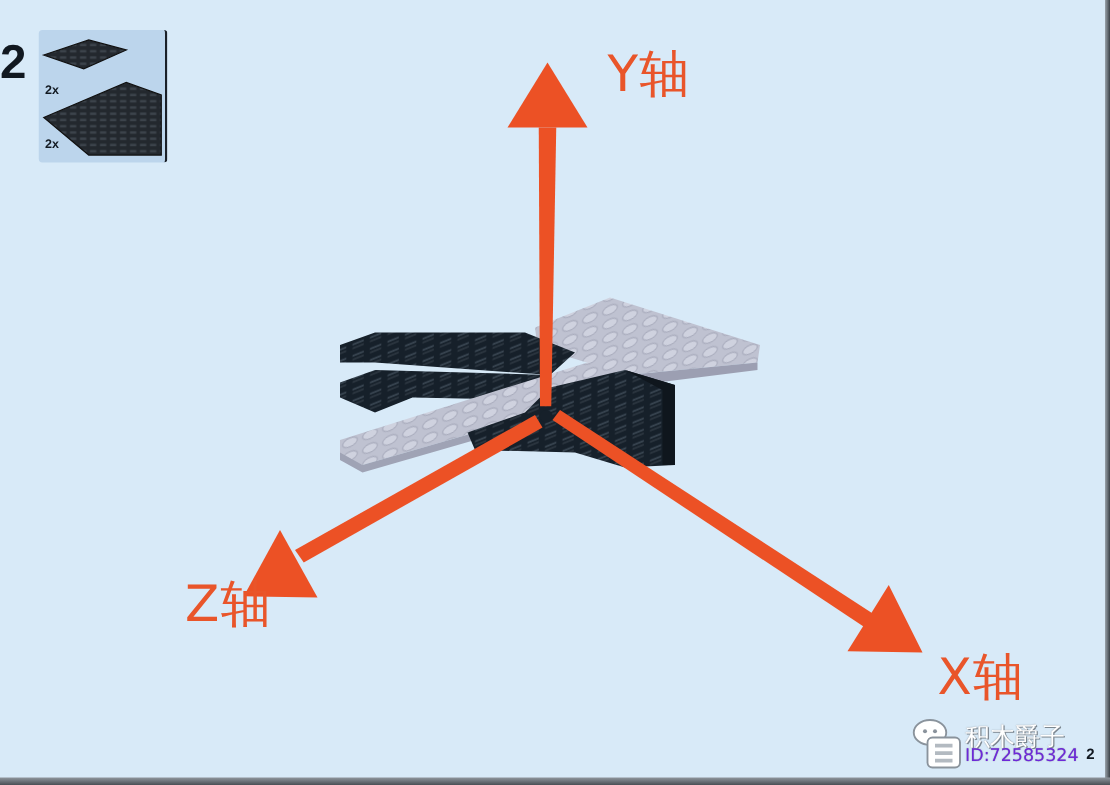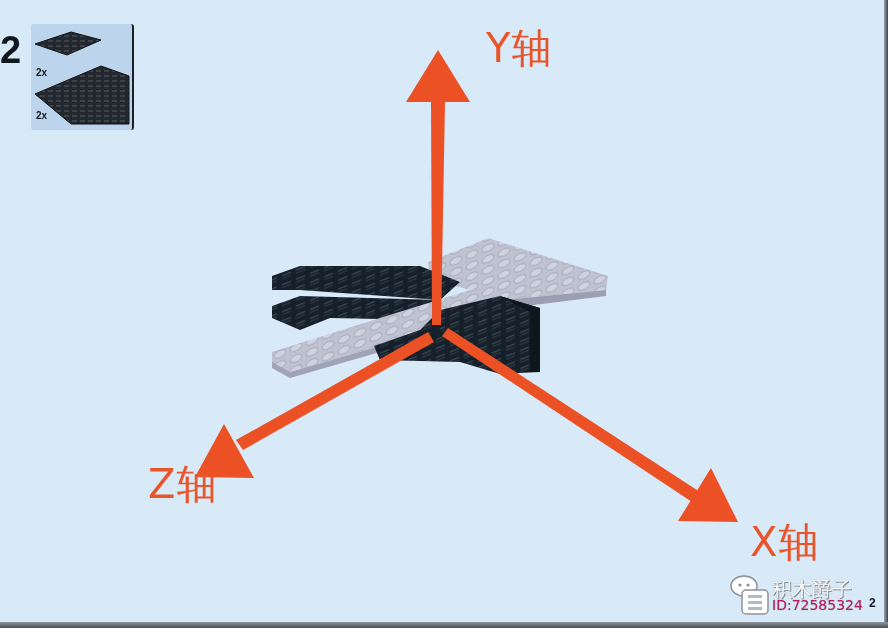--- a/index.html
+++ b/index.html
@@ -48,21 +48,21 @@
     .watermark {
       position: absolute; left: 728px; top: 572px; width: 150px; height: 46px;
     }
     .wm-name {
       position: absolute; left: 44px; top: 4px;
       font-size: 20px; color: #ffffff;
       text-shadow: 0 0 1px #7d8790, 1px 1px 0 #7d8790;
     }
     .wm-id {
       position: absolute; left: 44px; top: 25px;
-      font-size: 14px; color: #be185d;
+      font-size: 14px; color: #6d28d9;
       text-shadow: 0 0 1px #8a939c;
     }
     .page-num {
       position: absolute; left: 869px; top: 596px;
       font-family: "Liberation Sans", sans-serif;
       font-weight: bold; font-size: 12px; color: #111820;
     }
   </style>
 </head>
 <body>
@@ -134,21 +134,21 @@
     </g>
 
     <g>
       <polygon points="442,336 448,328 700,492 692,502"></polygon>
       <polygon points="738,522 711,468 678,521"></polygon>
     </g>
     <circle cx="437" cy="333" r="5" fill="#16202a"></circle>
   </g>
 </svg>
 
-<div class="axis-label" style="left:486px; top:24px;">Y轴</div>
+<div class="axis-label" style="left:486px; top:36px;">Y轴</div>
 <div class="axis-label" style="left:148px; top:460px;">Z轴</div>
 <div class="axis-label" style="left:750px; top:518px;">X轴</div>
 
 <div class="watermark">
   <svg width="44" height="46" style="position:absolute;left:0;top:0;">
     <ellipse cx="16" cy="14" rx="13" ry="10" fill="#ffffff" stroke="#8a939c" stroke-width="1.5"></ellipse>
     <circle cx="12" cy="13" r="1.6" fill="#8a939c"></circle>
     <circle cx="20" cy="13" r="1.6" fill="#8a939c"></circle>
     <rect x="14" y="18" width="26" height="24" rx="4" fill="#ffffff" stroke="#8a939c" stroke-width="1.5"></rect>
     <rect x="20" y="23" width="14" height="3" fill="#b3bac1"></rect>

